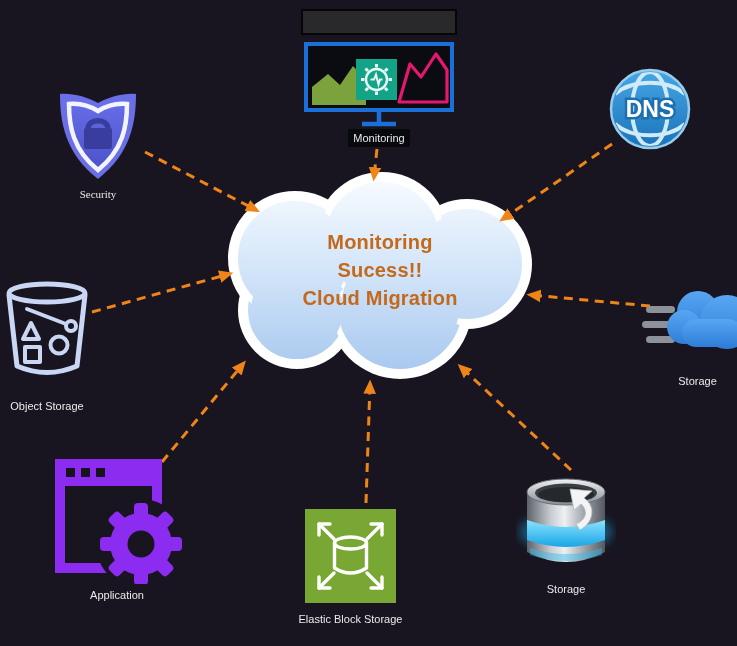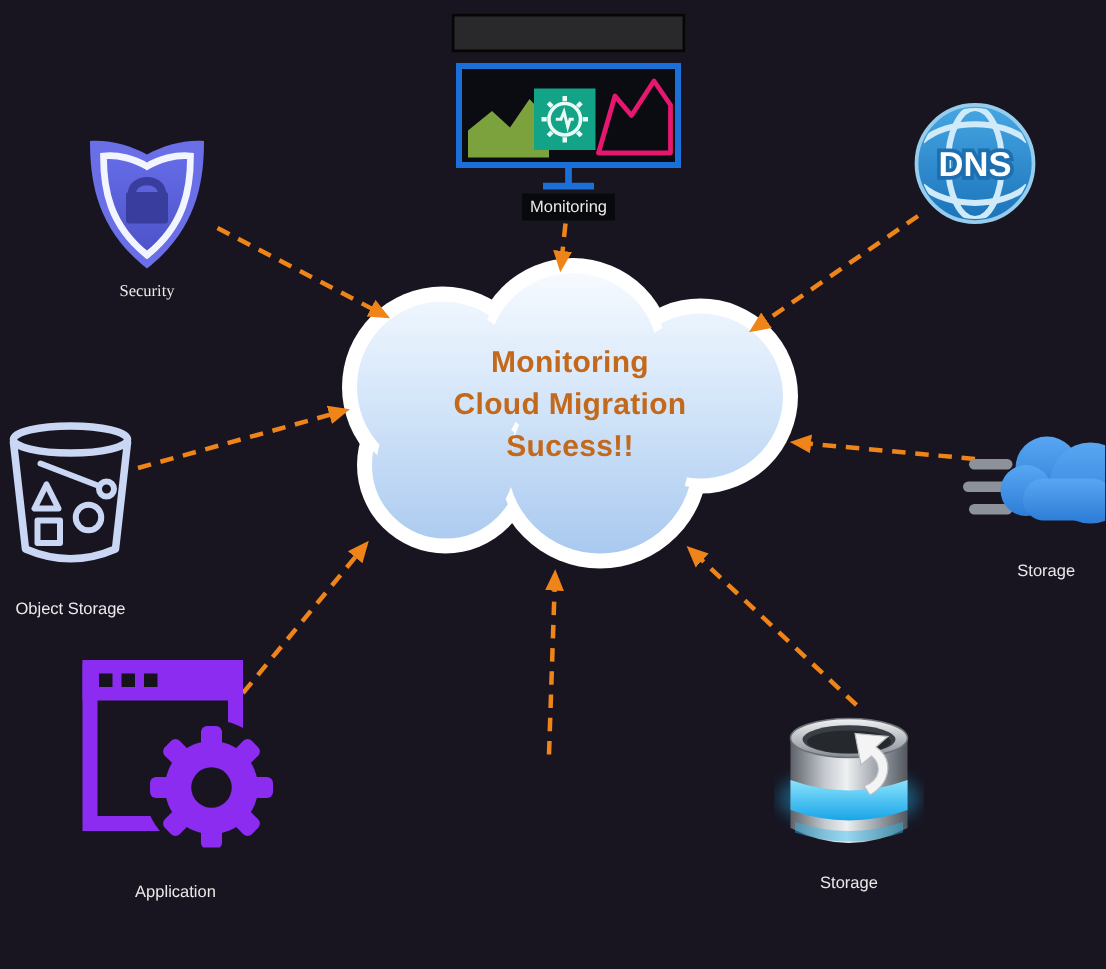--- a/index.html
+++ b/index.html
@@ -57,22 +57,22 @@
     <g fill="url(#cg)">
       <circle cx="75" cy="142" r="46"></circle>
         <circle cx="178" cy="139" r="59"></circle>
       <circle cx="73" cy="90" r="54"></circle>
         <circle cx="245" cy="96" r="52"></circle>
       <circle cx="160" cy="71" r="54"></circle>
     </g>
   </svg>
   <div id="cloud-text">
     <span style="display:block">Monitoring</span>
+    <span style="display:block">Sucess!!</span>
     <span style="display:block">Cloud Migration</span>
-    <span style="display:block">Sucess!!</span>
   </div>
 
   <svg class="abs" style="left:0;top:0;pointer-events:none;" width="737" height="646" viewBox="0 0 737 646">
     <defs>
       <marker id="ah" viewBox="0 0 10 10" refX="6.5" refY="5" markerWidth="5" markerHeight="5" orient="auto">
         <path d="M0,0.8 L9.5,5 L0,9.2 Z" fill="#ef8418"></path>
       </marker>
     </defs>
     <g stroke="#ef8418" stroke-width="3" fill="none" stroke-dasharray="9 6.5">
       <line x1="145" y1="152" x2="256" y2="210" marker-end="url(#ah)"></line>
@@ -184,21 +184,21 @@
       <g fill="url(#cbg)">
         <circle cx="56" cy="27" r="21"></circle>
           <circle cx="85" cy="37" r="27"></circle>
         <circle cx="42" cy="42" r="17"></circle>
           <rect x="40" y="34" width="60" height="28" rx="14"></rect>
       </g>
     </svg>
     <div class="lbl" style="margin-top:3px;margin-left:16px">Storage</div>
   </div>
 
-  <div class="node" style="left:52px;top:435px;width:130px;gap:19px;">
+  <div class="node" style="left:52px;top:454px;width:130px;">
     <svg width="130" height="130" viewBox="0 0 130 130">
       <rect x="8" y="10" width="97" height="104" fill="none" stroke="#8c2cf0" stroke-width="10"></rect>
       <rect x="3" y="7" width="107" height="25" fill="#8c2cf0"></rect>
       <g fill="#16131d">
         <rect x="14" y="14" width="9" height="9"></rect>
           <rect x="29" y="14" width="9" height="9"></rect>
           <rect x="44" y="14" width="9" height="9"></rect>
       </g>
       <circle cx="89" cy="90" r="45" fill="#181520"></circle>
       <g transform="translate(89,90)">
@@ -212,20 +212,39 @@
           <rect x="-7" y="-41" width="14" height="17" rx="4" transform="rotate(270)"></rect>
           <rect x="-7" y="-41" width="14" height="17" rx="4" transform="rotate(315)"></rect>
           <circle r="31"></circle>
         </g>
         <circle r="13.5" fill="#181520"></circle>
       </g>
     </svg>
     <div class="lbl" style="margin-top:3px">Application</div>
   </div>
 
+  <div class="node" style="left:305px;top:509px;width:91px;">
+    <svg width="91" height="94" viewBox="0 0 91 94" style="background:#79a733">
+      <g fill="none" stroke="#ffffff" stroke-width="3.4" stroke-linecap="round" stroke-linejoin="round">
+        <ellipse cx="45.5" cy="34" rx="16" ry="6"></ellipse>
+        <path d="M29.5,34 L29.5,59 Q45.5,69 61.5,59 L61.5,34"></path>
+        <g>
+          <line x1="29" y1="30" x2="14" y2="15"></line>
+            <path d="M14,26 L14,15 L25,15"></path>
+          <line x1="62" y1="30" x2="77" y2="15"></line>
+            <path d="M66,15 L77,15 L77,26"></path>
+          <line x1="29" y1="64" x2="14" y2="79"></line>
+            <path d="M14,68 L14,79 L25,79"></path>
+          <line x1="62" y1="64" x2="77" y2="79"></line>
+            <path d="M66,79 L77,79 L77,68"></path>
+        </g>
+      </g>
+    </svg>
+    <div class="lbl" style="margin-top:8px">Elastic Block Storage</div>
+  </div>
 
   <div class="node" style="left:516px;top:470px;width:100px;">
     <svg width="100" height="106" viewBox="0 0 100 106">
       <defs>
         <linearGradient id="mB" x1="0" y1="0" x2="1" y2="0">
           <stop offset="0" stop-color="#5d626a"></stop>
             <stop offset="0.3" stop-color="#c7cbd1"></stop>
           <stop offset="0.48" stop-color="#eef0f2"></stop>
             <stop offset="0.75" stop-color="#9aa0a8"></stop>
           <stop offset="1" stop-color="#53585f"></stop>

